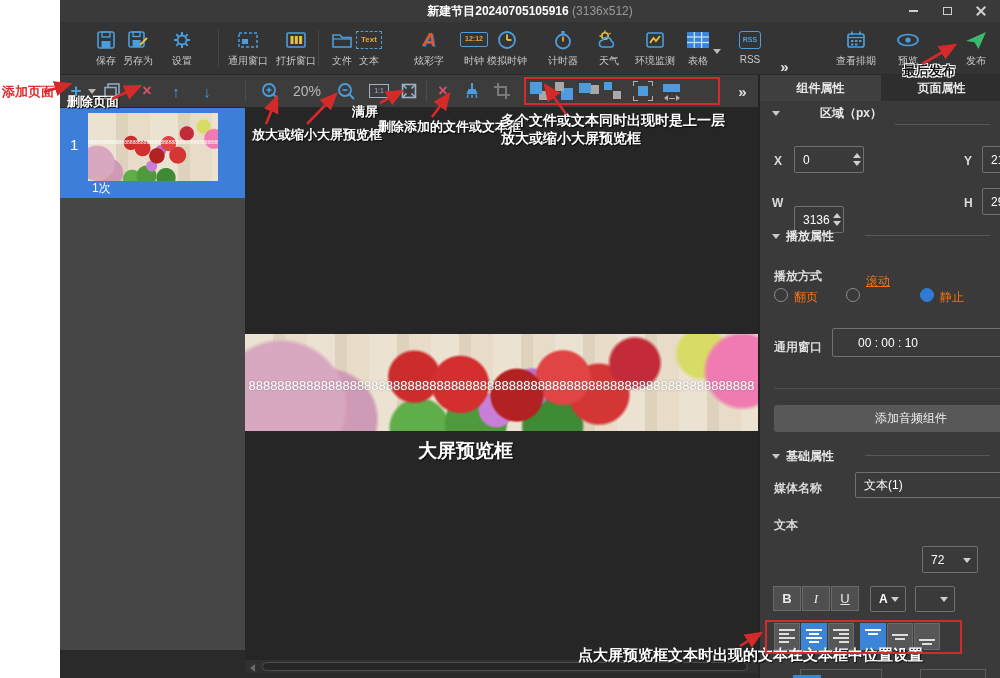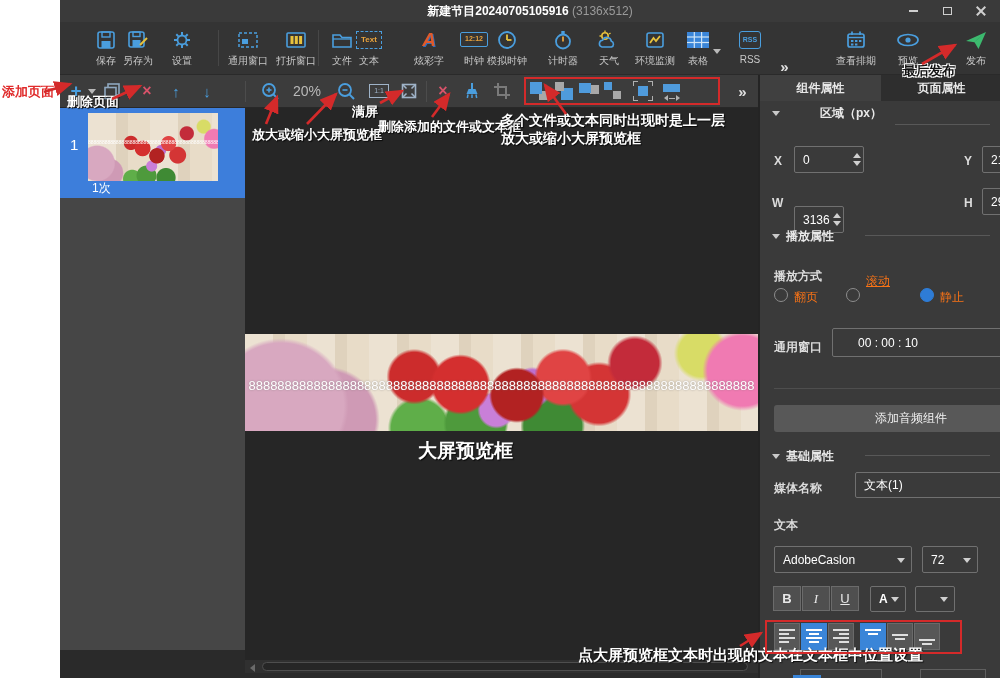--- a/index.html
+++ b/index.html
@@ -543,24 +543,20 @@
         </div>
       <div class="sect-line" style="left:105px; top:380px; width:125px;"></div>
 
       <div class="blabel" style="left:14px; top:405px;">媒体名称</div>
       <div class="spin" style="left:95px; top:397px; width:193px; height:26px;">
           <span>文本(1)</span>
         </div>
 
       <div class="blabel" style="left:14px; top:442px;">文本</div>
 
-      <div class="select" style="left:14px; top:471px; width:138px; height:27px;">
-          <span>AdobeCaslon</span>
-          <span class="dn"></span>
-        </div>
       <div class="select" style="left:162px; top:471px; width:56px; height:27px;">
           <span>72</span>
           <span class="dn"></span>
         </div>
 
       <div class="fmt" style="left:13px; top:511px; font-weight:bold;">B</div>
       <div class="fmt" style="left:42px; top:511px; font-style:italic; font-family:'Liberation Serif',serif;">I</div>
       <div class="fmt" style="left:71px; top:511px; text-decoration:underline;">U</div>
       <div class="select" style="left:110px; top:511px; width:36px; height:26px; font-weight:bold;">
           <span>A</span>

